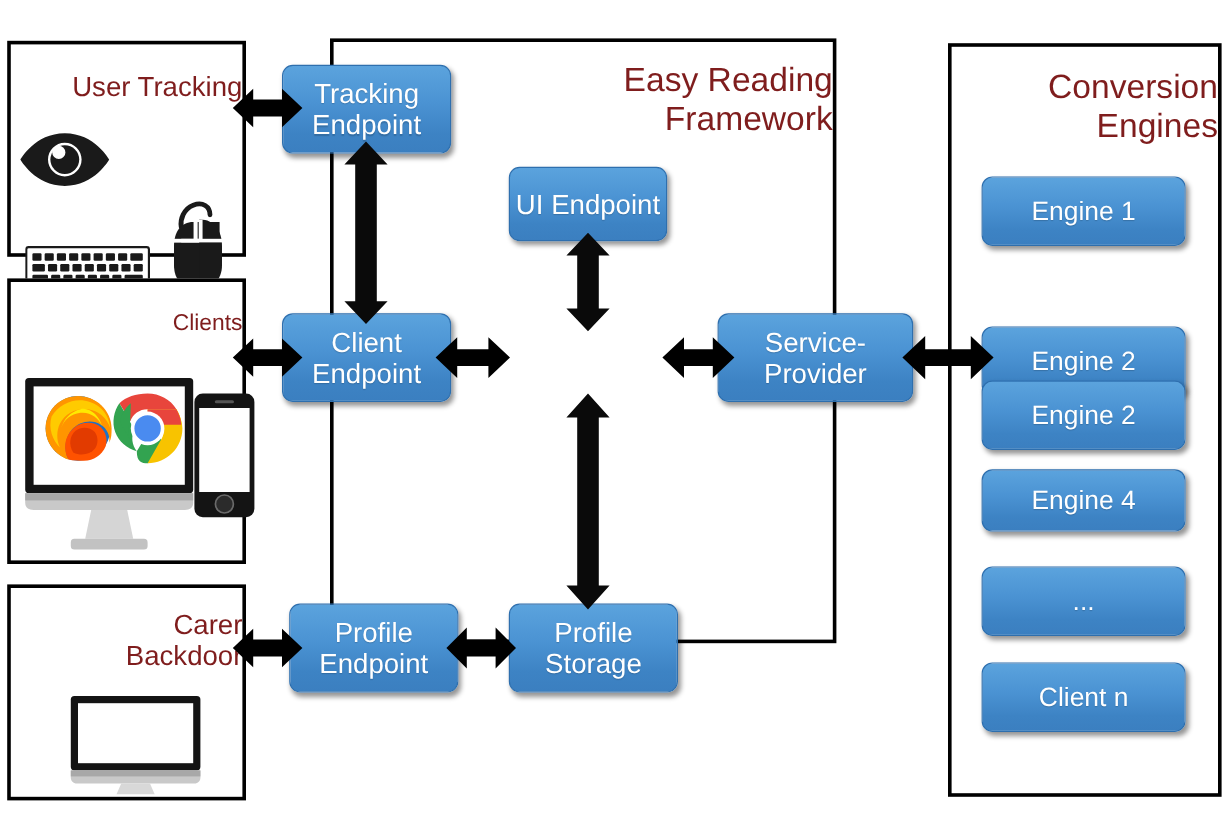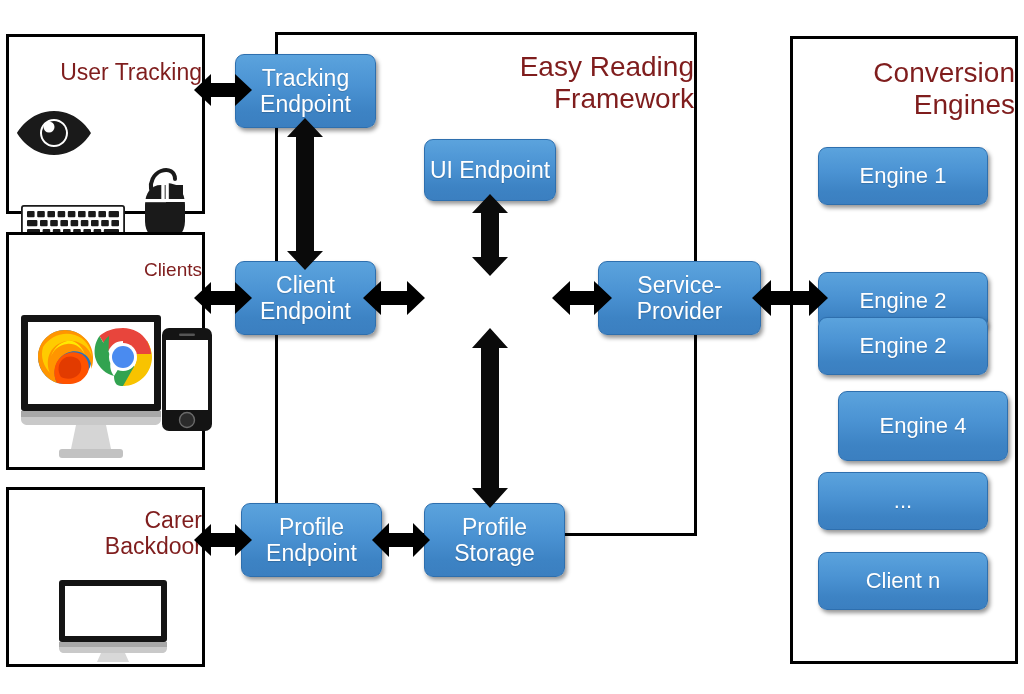--- a/index.html
+++ b/index.html
@@ -286,18 +286,18 @@
   <div class="node" style="left:241px; top:503px; width:141px; height:74px; font-size:23px;">Profile
 Endpoint</div>
 
   <div class="node" style="left:424px; top:503px; width:141px; height:74px; font-size:23px;">Profile
 Storage</div>
 
   <div id="engine-list">
       <div class="node" style="left: 818px; top: 147px; width: 170px; height: 58px; font-size: 22px;">Engine 1</div>
       <div class="node" style="left: 818px; top: 226px; width: 170px; height: 58px; font-size: 22px; margin-top: 46px;">Engine 2</div>
       <div class="node" style="left: 818px; top: 317px; width: 170px; height: 58px; font-size: 22px;">Engine 2</div>
-      <div class="node" style="left: 838px; top: 391px; width: 170px; height: 70px; font-size: 22px;">Engine 4</div>
+      <div class="node" style="left: 818px; top: 391px; width: 170px; height: 52px; font-size: 22px;">Engine 4</div>
       <div class="node" style="left: 818px; top: 472px; width: 170px; height: 58px; font-size: 22px;">...</div>
       <div class="node" style="left: 818px; top: 552px; width: 170px; height: 58px; font-size: 22px;">Client n</div>
     </div>
 
 </div>
 
 </body></html>

